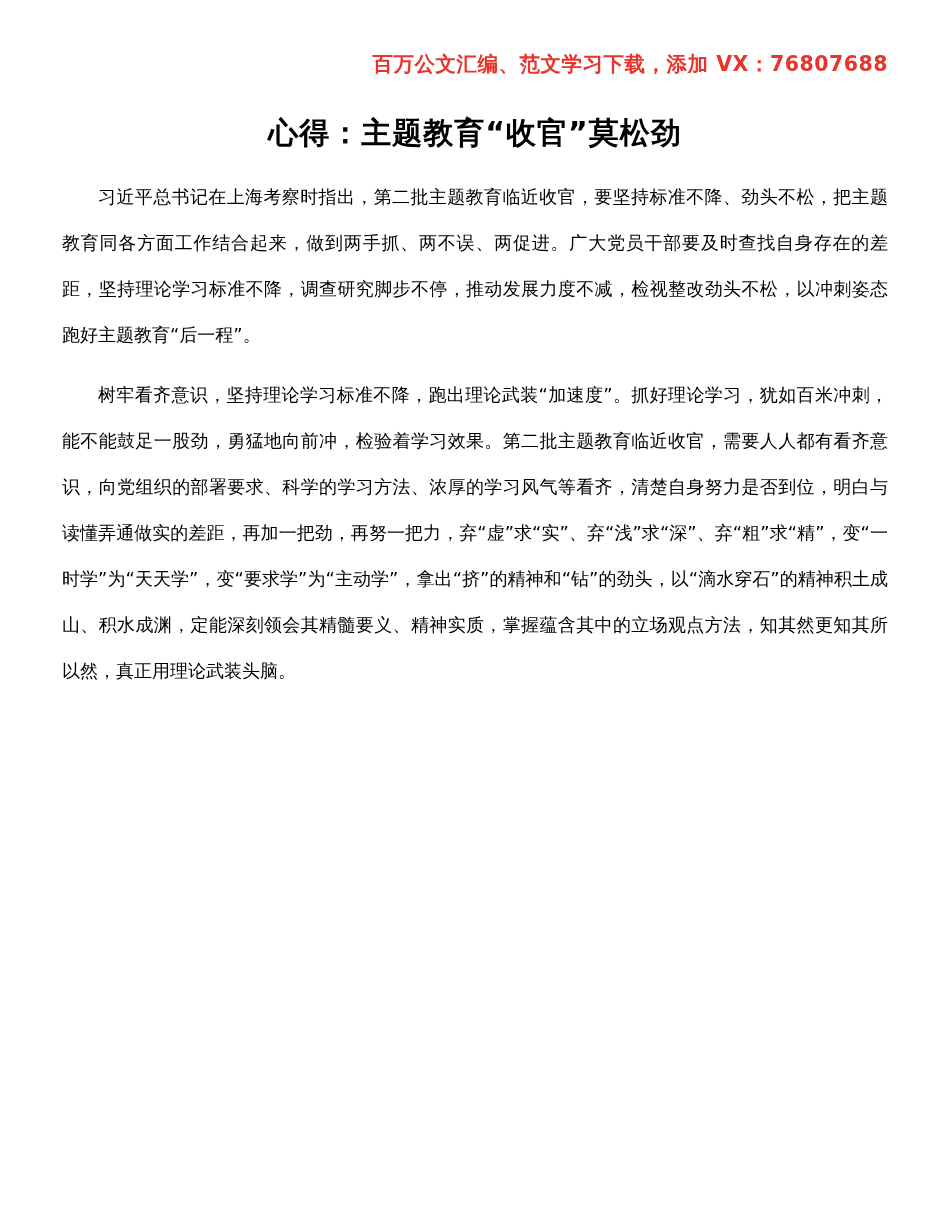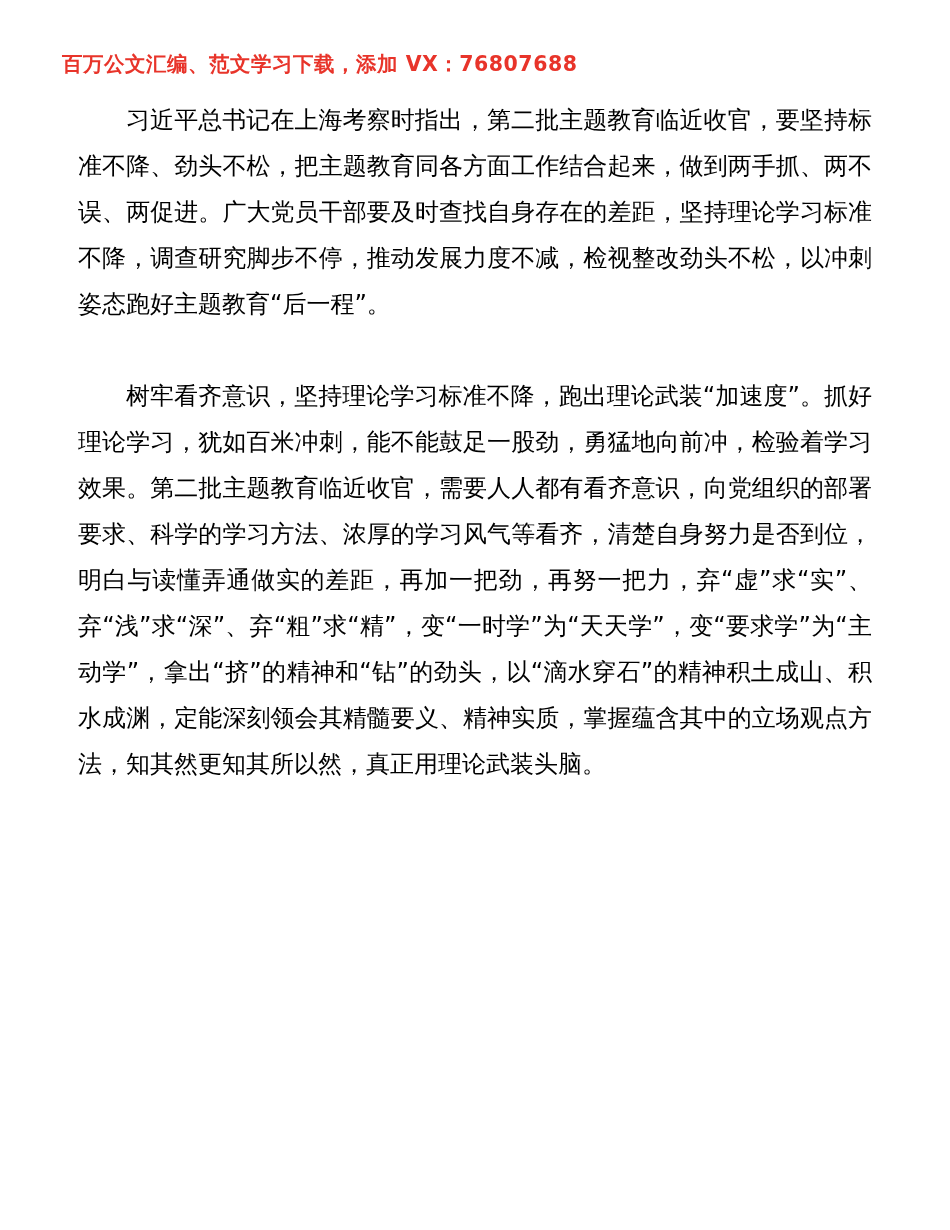--- a/index.html
+++ b/index.html
@@ -15,63 +15,64 @@
     overflow: hidden;
   }
   .page {
     width: 950px;
     height: 1230px;
     box-sizing: border-box;
     padding: 44px 62px 0 62px;
     position: relative;
   }
   .watermark {
-    text-align: left;
+    text-align: right;
     color: #e8342a;
     font-size: 20.5px;
     font-weight: bold;
     letter-spacing: 0.5px;
     line-height: 1.2;
     margin-top: 8px;
     margin-bottom: 0;
   }
   .doc-title {
     text-align: center;
     font-size: 30px;
     font-weight: bold;
     color: #000;
     letter-spacing: 1px;
     margin-top: 36px;
     margin-bottom: 6px;
     font-family: "DejaVu Sans", "Liberation Sans", sans-serif;
   }
   .body-text {
-    font-size: 24px;
+    font-size: 18px;
     line-height: 46px;
     text-align: justify;
     text-justify: inter-ideograph;
     text-indent: 2em;
-    margin: 16px;
+    margin: 0;
     padding: 0;
     letter-spacing: 0px;
   }
   .para-gap {
     height: 14px;
   }
   .content {
     margin-top: 20px;
   }
 </style>
 </head>
 <body>
 
 <div class="page">
 
   <div class="watermark">百万公文汇编、范文学习下载，添加 VX：76807688</div>
 
+  <h1 class="doc-title">心得：主题教育“收官”莫松劲</h1>
 
   <div class="content">
     <p class="body-text">习近平总书记在上海考察时指出，第二批主题教育临近收官，要坚持标准不降、劲头不松，把主题教育同各方面工作结合起来，做到两手抓、两不误、两促进。广大党员干部要及时查找自身存在的差距，坚持理论学习标准不降，调查研究脚步不停，推动发展力度不减，检视整改劲头不松，以冲刺姿态跑好主题教育“后一程”。</p>
     <div class="para-gap"></div>
     <p class="body-text">树牢看齐意识，坚持理论学习标准不降，跑出理论武装“加速度”。抓好理论学习，犹如百米冲刺，能不能鼓足一股劲，勇猛地向前冲，检验着学习效果。第二批主题教育临近收官，需要人人都有看齐意识，向党组织的部署要求、科学的学习方法、浓厚的学习风气等看齐，清楚自身努力是否到位，明白与读懂弄通做实的差距，再加一把劲，再努一把力，弃“虚”求“实”、弃“浅”求“深”、弃“粗”求“精”，变“一时学”为“天天学”，变“要求学”为“主动学”，拿出“挤”的精神和“钻”的劲头，以“滴水穿石”的精神积土成山、积水成渊，定能深刻领会其精髓要义、精神实质，掌握蕴含其中的立场观点方法，知其然更知其所以然，真正用理论武装头脑。</p>
     <div class="para-gap"></div>
   </div>
 
 </div>
 

